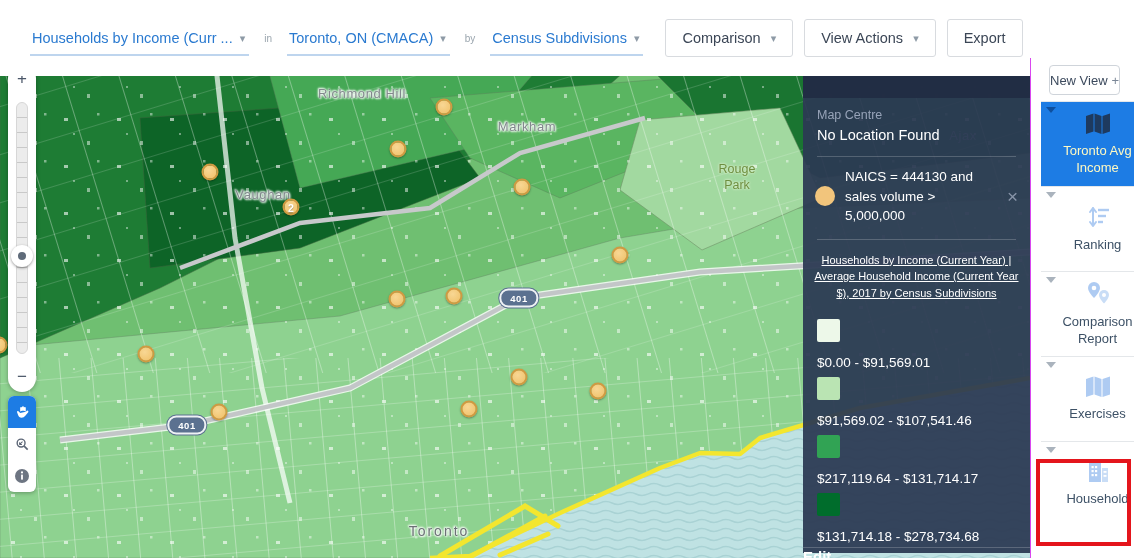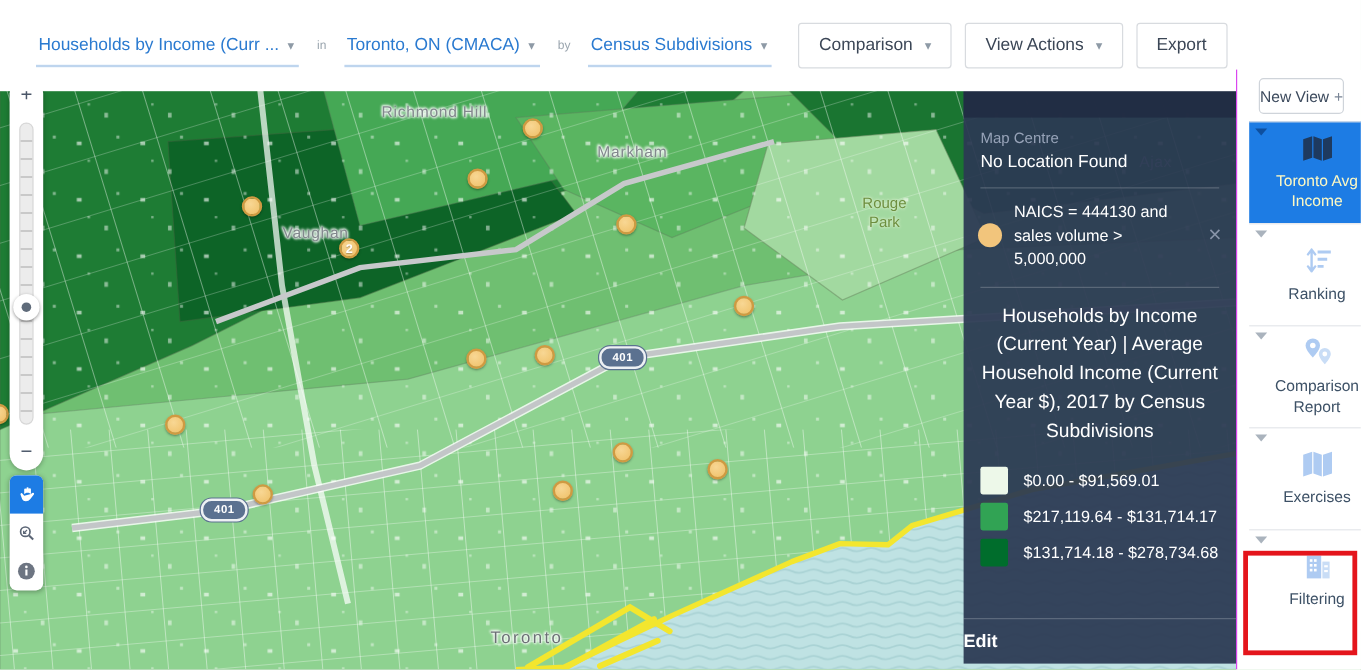--- a/index.html
+++ b/index.html
@@ -62,23 +62,23 @@
   .hamburger span { display:block; width:15px; height:2px; background:#cfd6e0; margin:3px 0; }
   .legend-caret { color:#cfd6e0; font-size:10px; }
   .lg-sec { padding:10px 14px 6px; }
   .lg-muted { color:#97a3b8; font-size:12.5px; }
   .lg-value { color:#fff; font-size:14.5px; margin-top:5px; }
   .lg-div { border-top:1px solid rgba(255,255,255,.2); margin:7px 14px 0; }
   .filter-row { display:flex; align-items:center; gap:10px; padding:10px 10px 6px 12px; }
   .filter-dot { flex:0 0 auto; width:20px; height:20px; border-radius:50%; background:#f2c57c; }
   .filter-text { flex:1; font-size:13.5px; line-height:1.45; }
   .filter-close { flex:0 0 auto; color:#8894a8; font-size:19px; line-height:1; cursor:pointer; padding:0 2px; }
-  .layer-title { text-align:center; font-size:16px; line-height:1.5; padding:12px 10px 4px; }
+  .layer-title { text-align:center; font-size:11px; line-height:1.5; padding:12px 10px 4px;text-decoration:underline; }
   .classes { margin-top:10px; }
-  .class-row { display:flex; align-items:center; gap:13px; padding:3.5px 0 3.5px 14px; }
+  .class-row { display:flex; align-items:flex-start; gap:13px; padding:3.5px 0 3.5px 14px;flex-direction:column; }
   .swatch { width:23px; height:23px; border-radius:2px; flex:0 0 auto; }
   .class-label { font-size:13.5px; }
   .legend-footer { margin-top:auto; border-top:1px solid rgba(255,255,255,.2); height:38px; display:flex; align-items:center;
       justify-content:flex-start; }
   .edit-btn { font-size:15px; font-weight:bold; color:#fff; cursor:pointer; }
 
   
   .sidebar { position:absolute; left:1030px; top:58px; width:124px; height:500px; background:#fff; border-left:1px solid #d946ef; z-index:21;padding-left:10px; }
   .new-view { margin:7px 8px 6px; height:30px; border:1px solid #cfd4da; border-radius:4px; background:#fff;
       display:flex; align-items:center; justify-content:center; gap:4px; font-size:13px; color:#3c4a5d; cursor:pointer; }
@@ -266,20 +266,24 @@
         <span class="filter-close">×</span>
       </div>
       <div class="lg-div"></div>
       <div class="layer-title">Households by Income (Current Year) | Average Household Income (Current Year $), 2017 by Census Subdivisions</div>
       <div class="classes">
         <div class="class-row">
           <span class="swatch" style="background: rgb(237, 248, 233);"></span>
           <span class="class-label">$0.00 - $91,569.01</span>
         </div>
         <div class="class-row">
+          <span class="swatch" style="background: rgb(186, 228, 179);"></span>
+          <span class="class-label">$91,569.02 - $107,541.46</span>
+        </div>
+        <div class="class-row">
           <span class="swatch" style="background: rgb(49, 163, 84);"></span>
           <span class="class-label">$217,119.64 - $131,714.17</span>
         </div>
         <div class="class-row">
           <span class="swatch" style="background: rgb(0, 109, 44);"></span>
           <span class="class-label">$131,714.18 - $278,734.68</span>
         </div>
       </div>
       <div class="legend-footer">
         <span class="edit-btn">Edit</span>
@@ -345,18 +349,18 @@
               <rect x="10" y="6" width="2.2" height="2.2"></rect>
               <rect x="6.5" y="10" width="2.2" height="2.2"></rect>
               <rect x="10" y="10" width="2.2" height="2.2"></rect>
               <rect x="6.5" y="14" width="2.2" height="2.2"></rect>
               <rect x="10" y="14" width="2.2" height="2.2"></rect>
               <rect x="18.5" y="11" width="3" height="1.8"></rect>
               <rect x="18.5" y="15" width="3" height="1.8"></rect>
             </g>
           </svg>
       </span>
-      <span class="tab-label">Filtering</span>
+      <span class="tab-label">Household</span>
     </div>
   </aside>
 
   <div class="annotation-box"></div>
 </div>
 
 </body></html>

